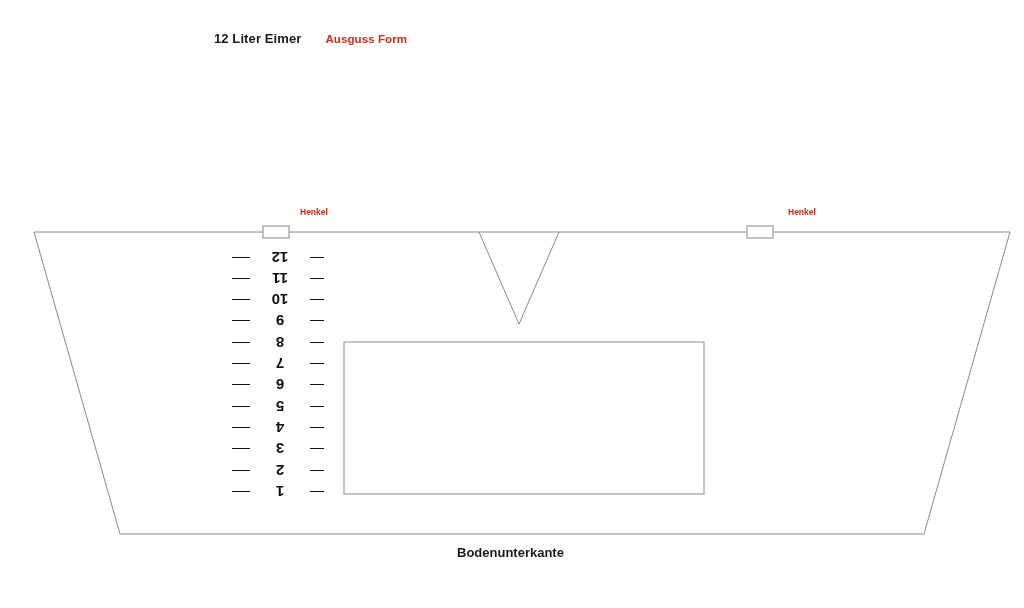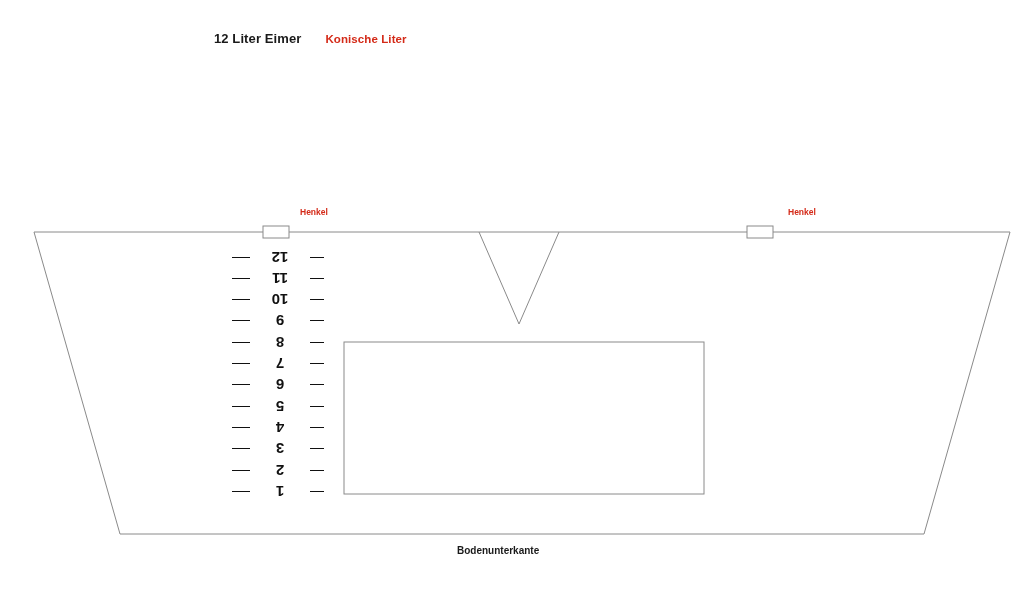--- a/index.html
+++ b/index.html
@@ -76,21 +76,21 @@
     font-weight: bold;
     color: #d42a18;
     white-space: nowrap;
   }
 
   
   .bottom-label {
     position: absolute;
     left: 447px;
     top: 545px;
-    font-size: 10px;
+    font-size: 13px;
     font-weight: bold;
     color: #1a1a1a;
     white-space: nowrap;
   }
 
   
   .scale {
     position: absolute;
     left: 222px;
     top: 250px;
@@ -123,21 +123,21 @@
     text-align: center;
   }
 </style>
 </head>
 <body>
 
 <div id="stage">
 
   <div class="title-row">
     <span class="title-main">12 Liter Eimer</span>
-    <span class="title-sub">Konische Liter</span>
+    <span class="title-sub">Ausguss Form</span>
   </div>
 
   <svg id="drawing" viewBox="0 0 1024 608">
 
     <line x1="24" y1="232" x2="1000" y2="232" stroke="#8a8a8a" stroke-width="1"></line>
 
     <line x1="24" y1="232" x2="110" y2="534" stroke="#8a8a8a" stroke-width="1"></line>
 
     <line x1="1000" y1="232" x2="914" y2="534" stroke="#8a8a8a" stroke-width="1"></line>
 

